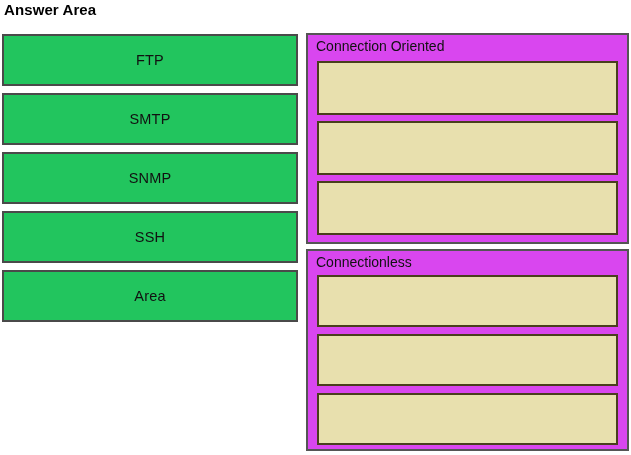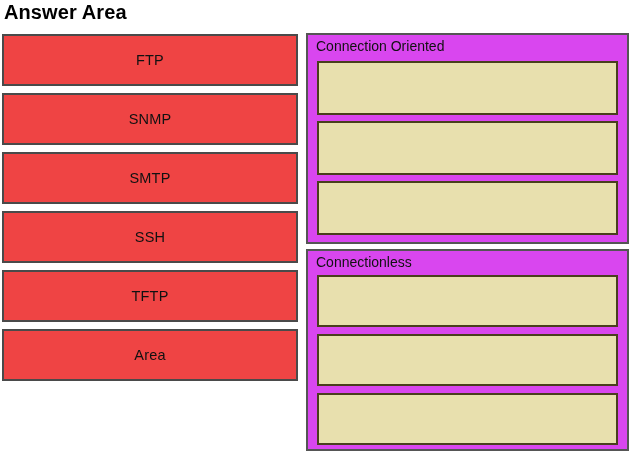--- a/index.html
+++ b/index.html
@@ -13,40 +13,40 @@
     position: relative;
     font-family: "Liberation Sans", sans-serif;
     overflow: hidden;
   }
 
   
   #page-title {
     position: absolute;
     left: 4px;
     top: 1px;
-    font-size: 20px;
+    font-size: 15px;
     font-weight: bold;
     color: #000000;
     letter-spacing: 0.1px;
     white-space: nowrap;
   }
 
   
   #protocol-list {
     position: absolute;
     left: 2px;
     top: 34px;
     width: 296px;
   }
   .protocol-tile {
     box-sizing: border-box;
     width: 296px;
     height: 52px;
     margin-bottom: 7px;
-    background: #ef4444;
+    background: #22c55e;
     border: 2px solid #4a4a4a;
     display: flex;
     align-items: center;
     justify-content: center;
     cursor: move;
   }
   .protocol-tile-label {
     font-size: 14.5px;
     color: #111111;
     letter-spacing: 0.2px;
@@ -103,34 +103,31 @@
 
 <div id="page-title">Answer Area</div>
 
 <div id="protocol-list">
 
   <div class="protocol-tile">
     <span class="protocol-tile-label">FTP</span>
   </div>
 
   <div class="protocol-tile">
-    <span class="protocol-tile-label">SNMP</span>
+    <span class="protocol-tile-label">SMTP</span>
   </div>
 
   <div class="protocol-tile">
-    <span class="protocol-tile-label">SMTP</span>
+    <span class="protocol-tile-label">SNMP</span>
   </div>
 
   <div class="protocol-tile">
     <span class="protocol-tile-label">SSH</span>
   </div>
 
-  <div class="protocol-tile">
-    <span class="protocol-tile-label">TFTP</span>
-  </div>
 
   <div class="protocol-tile">
     <span class="protocol-tile-label">Area</span>
   </div>
 
 </div>
 
 <div class="dropzone-panel" id="panel-connection-oriented">
 
   <div class="panel-heading">Connection Oriented</div>

